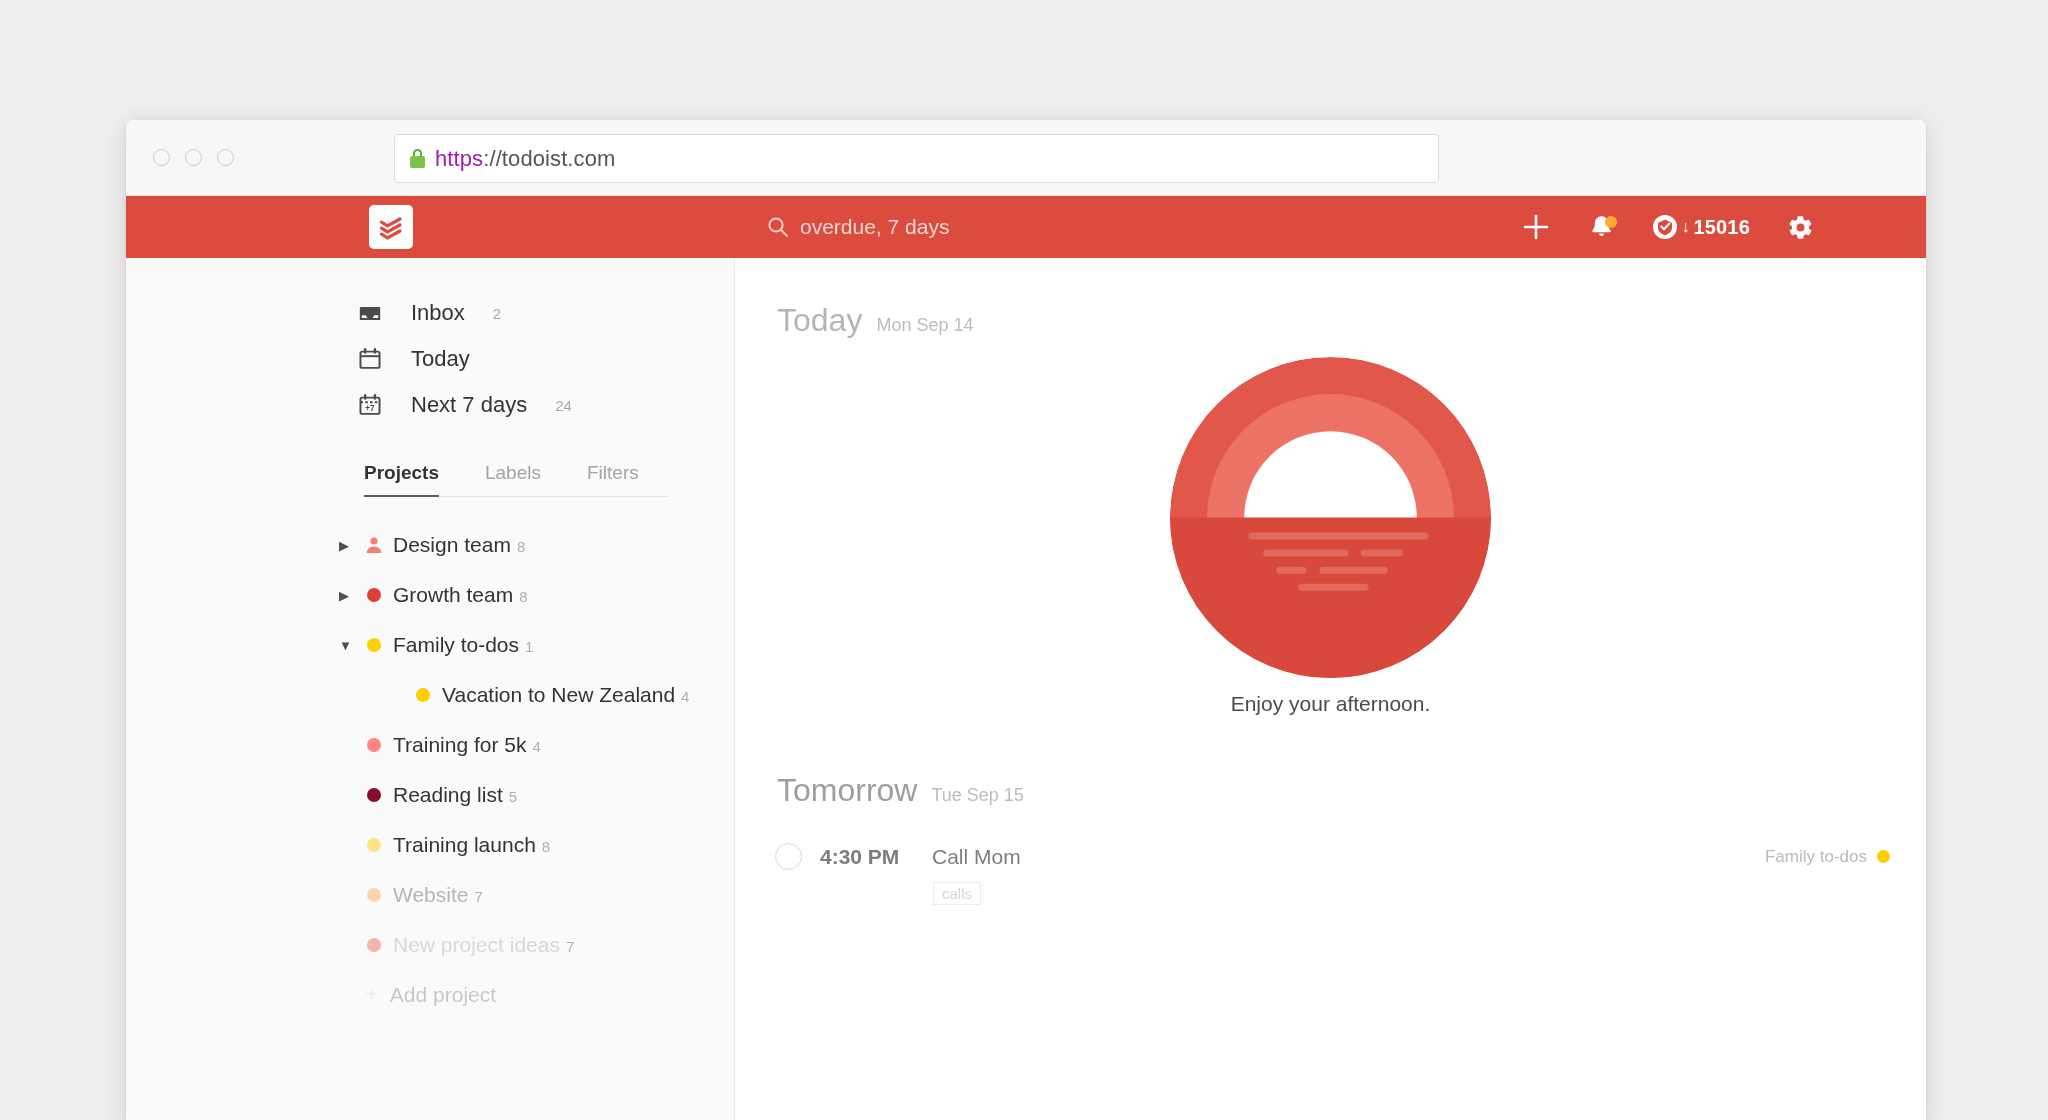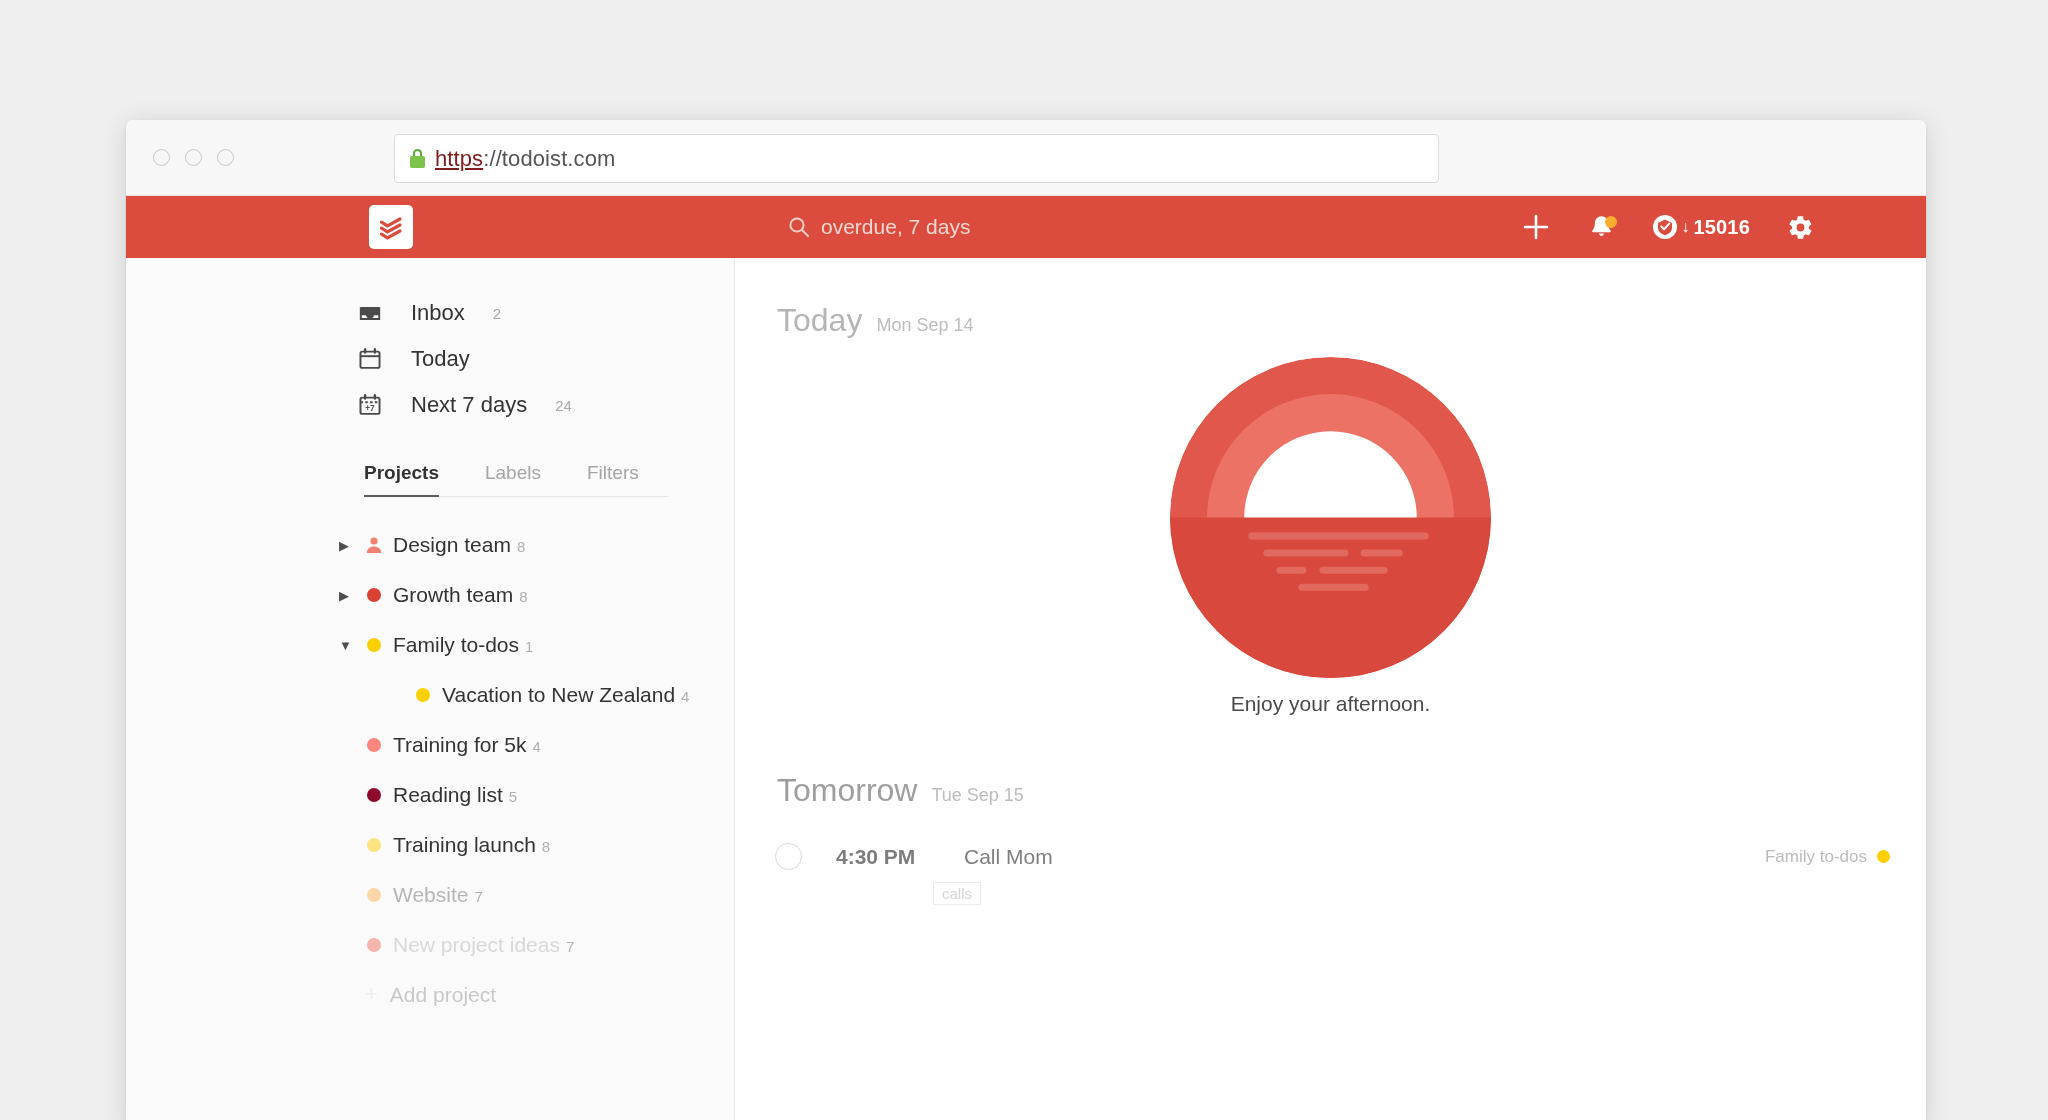--- a/index.html
+++ b/index.html
@@ -43,36 +43,36 @@
   #lock-icon .shackle {
     position: absolute; left: 4px; top: 0; width: 9px; height: 9px;
     border: 2px solid #5aad38; border-bottom: none;
     border-radius: 5px 5px 0 0;
   }
   #lock-icon .body {
     position: absolute; left: 1px; top: 7px; width: 15px; height: 12px;
     background: #7cc34a; border-radius: 2px;
   }
   #url-text { font-size: 22px; color: #555; letter-spacing: .1px; }
-  #url-text .scheme { color: #7f1d1d; text-decoration: underline; }
+  #url-text .scheme { color: #a21caf; }
 
   
   #app-header {
     position: relative; width: 100%; height: 62px;
     background: #db4c3f;
     display: flex; align-items: center;
   }
   #logo-button {
     position: absolute; left: 243px; top: 9px;
     width: 44px; height: 44px; background: #fff; border-radius: 5px;
     display: flex; align-items: center; justify-content: center;
   }
   #logo-button svg { display: block; }
   #search-box {
-    position: absolute; left: 662px; top: 0; height: 62px;
+    position: absolute; left: 641px; top: 0; height: 62px;
     display: flex; align-items: center; gap: 11px;
   }
   #search-icon { display: block; }
   #search-value { font-size: 21px; color: #f7d7d3; white-space: nowrap; }
   #header-actions {
     position: absolute; right: 112px; top: 0; height: 62px;
     display: flex; align-items: center; gap: 37px;
   }
   .hdr-btn { display: flex; align-items: center; justify-content: center; position: relative; }
   #bell-dot {
@@ -151,21 +151,21 @@
   #empty-state { margin-top: 18px; text-align: center; }
   #empty-illustration { width: 321px; height: 321px; margin: 0 auto; display: block; }
   #empty-title { margin-top: 36px; font-size: 29px; color: #333; }
   #empty-sub { margin-top: 14px; font-size: 21px; color: #4a4a4a; }
 
   #tomorrow-section { margin-top: 56px; }
   #tomorrow-section .section-title { color: #9e9e9e; }
   #task-list { margin-top: 24px; }
   .task-row {
     display: flex; align-items: center;
-    padding: 10px 36px 10px 40px; gap: 16px; position: relative;
+    padding: 10px 36px 10px 40px; gap: 0; position: relative;
   }
   .task-check {
     width: 27px; height: 27px; border-radius: 50%;
     border: 1.6px solid #d8d8d8; flex: none; margin-right: 18px;
   }
   .task-time { font-size: 21px; color: #7d7d7d; font-weight: 700; width: 112px; flex: none; }
   .task-title { font-size: 21px; color: #7e7e7e; }
   .task-meta { margin-left: auto; display: flex; align-items: center; gap: 10px; }
   .task-project { font-size: 17px; color: #bbb; }
   .task-project-dot { width: 13px; height: 13px; border-radius: 50%; background: #fad000; }

